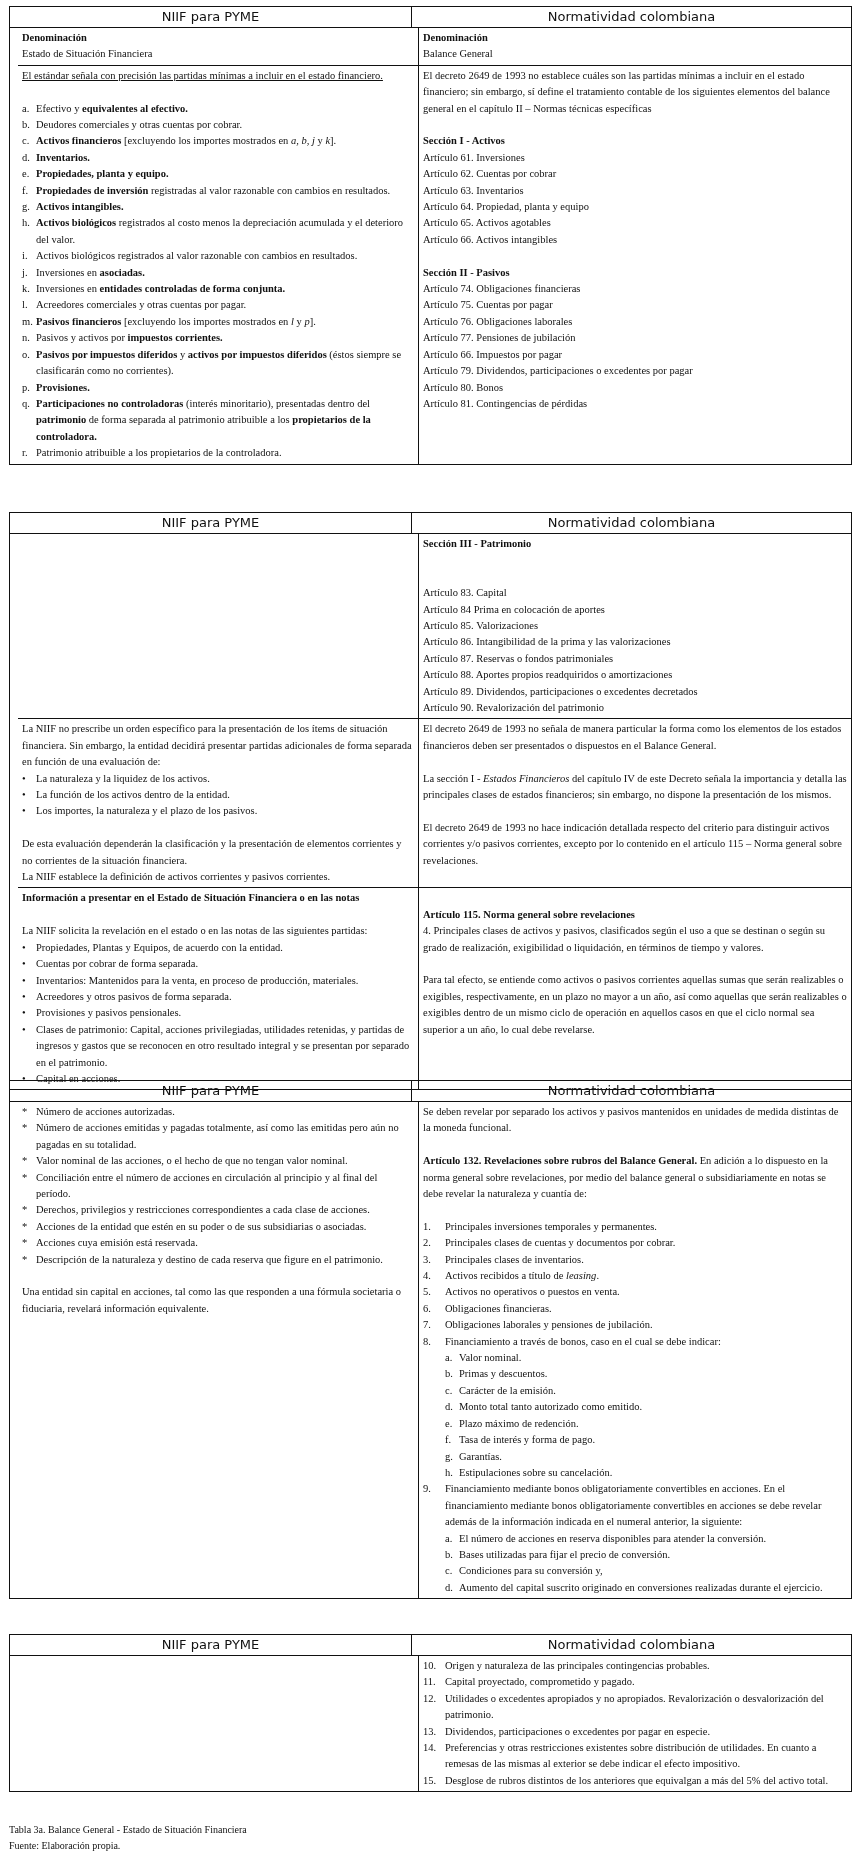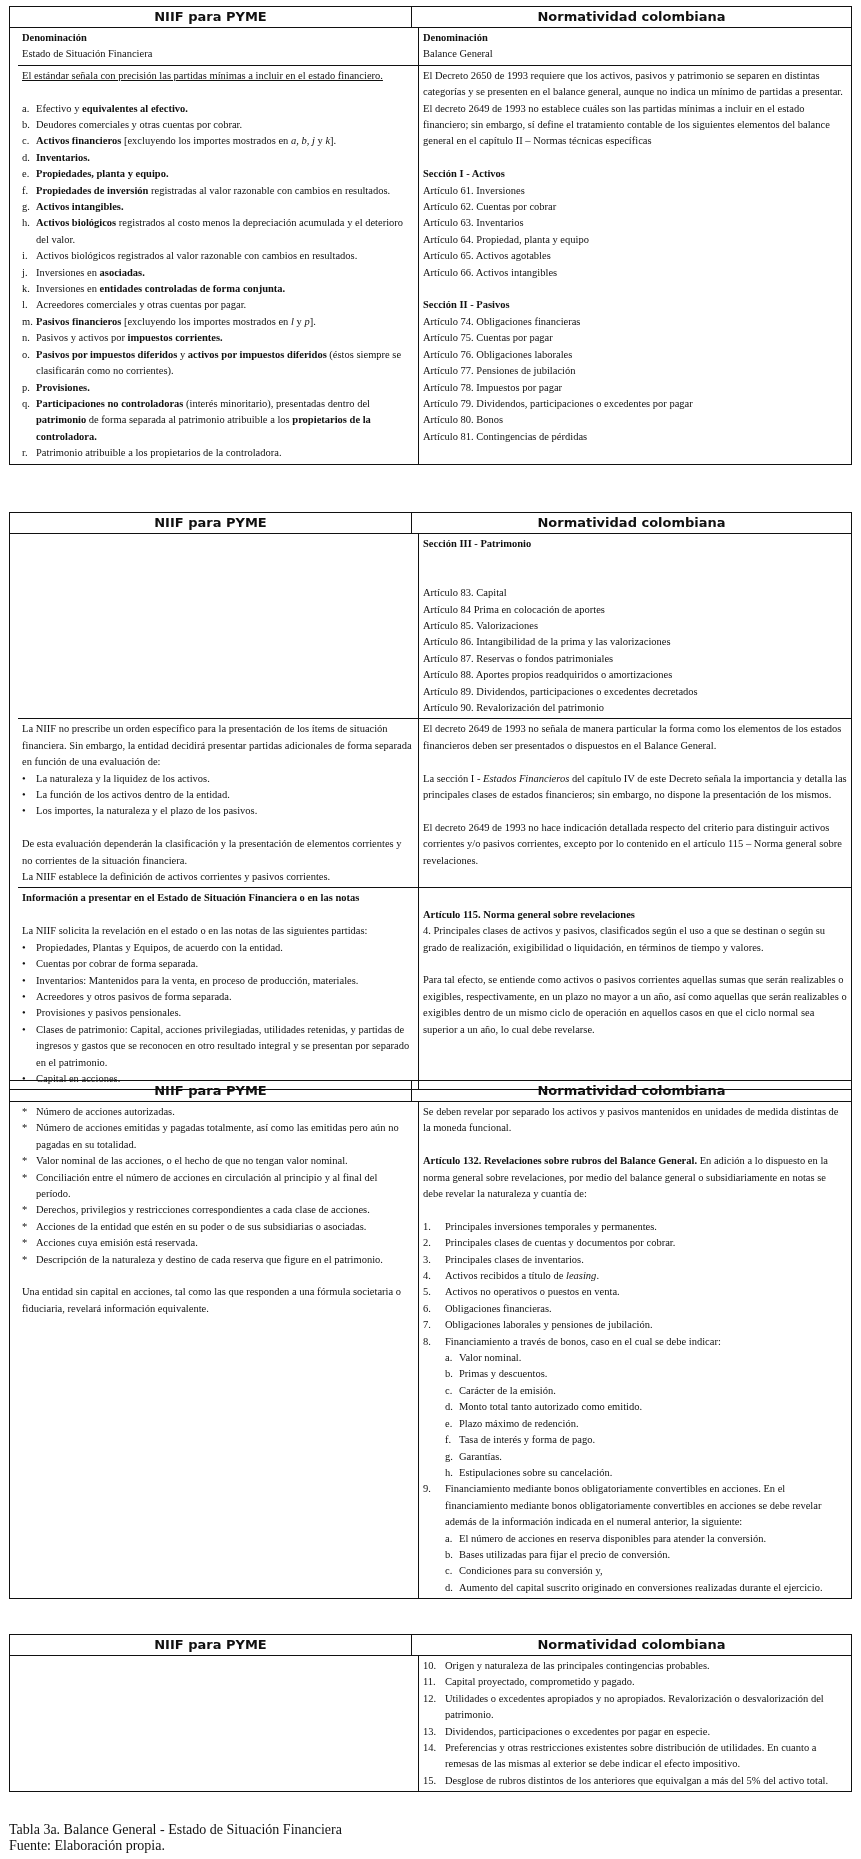--- a/index.html
+++ b/index.html
@@ -8,38 +8,38 @@
     font-family: "Liberation Serif", "DejaVu Serif", serif;
     color: #111; font-size: 10.5px;
   }
   .tbl {
     position: absolute; left: 9px; width: 843px;
     border: 1px solid #111; box-sizing: border-box;
   }
   .hdr { display: flex; height: 20px; border-bottom: 1px solid #111; }
   .hdr div {
     font-family: "DejaVu Sans", "Liberation Sans", sans-serif;
-    font-size: 13px; font-weight: 700; text-align: center; line-height: 20px;
+    font-size: 13px; font-weight: 400; text-align: center; line-height: 20px;
     color: #111;
   }
   .hdr .l { width: 401px; border-right: 1px solid #111; }
   .hdr .r { flex: 1; }
   .row { display: flex; border-bottom: 1px solid #111; margin-left: 8px; }
   .row:last-child { border-bottom: none; }
   .cell { box-sizing: border-box; padding: 2px 4px 2px 4px; line-height: 16.4px; }
   .cell.l { width: 401px; border-right: 1px solid #111; }
   .cell.r { flex: 1; }
   .b { font-weight: bold; }
   .gap { height: 16.4px; }
   .li { display: flex; }
   .li .m { width: 14px; flex: none; }
   .li .m.w { width: 22px; }
   .li .m.sub { margin-left: 22px; width: 14px; }
   .li .t { flex: 1; }
-  .caption { position: absolute; left: 9px; font-size: 14px; line-height: 16px; }
+  .caption { position: absolute; left: 9px; font-size: 10px; line-height: 16px; }
 </style>
 </head>
 <body>
 
 <div class="tbl" style="top:6px;">
   <div class="hdr">
     <div class="l">NIIF para PYME</div>
     <div class="r">Normatividad colombiana</div>
   </div>
   <div class="row">
@@ -125,40 +125,39 @@
             <span class="m">q.</span>
             <span class="t"><b>Participaciones no controladoras</b> (interés minoritario), presentadas dentro del <b>patrimonio</b> de forma separada al patrimonio atribuible a los <b>propietarios de la controladora.</b></span>
           </div>
           <div class="li">
             <span class="m">r.</span>
             <span class="t">Patrimonio atribuible a los propietarios de la controladora.</span>
           </div>
         </div>
     </div>
     <div class="cell r">
-      <div>El Decreto 2650 de 1993 requiere que los activos, pasivos y patrimonio se separen en distintas categorías y se presenten en el balance general, aunque no indica un mínimo de partidas a presentar.</div>
       <div>El decreto 2649 de 1993 no establece cuáles son las partidas mínimas a incluir en el estado financiero; sin embargo, sí define el tratamiento contable de los siguientes elementos del balance general en el capítulo II – Normas técnicas específicas</div>
       <div class="gap"></div>
       <div class="b">Sección I - Activos</div>
       <div id="t1-s1">
           <div>Artículo 61. Inversiones</div>
           <div>Artículo 62. Cuentas por cobrar</div>
           <div>Artículo 63. Inventarios</div>
           <div>Artículo 64. Propiedad, planta y equipo</div>
           <div>Artículo 65. Activos agotables</div>
           <div>Artículo 66. Activos intangibles</div>
         </div>
       <div class="gap"></div>
       <div class="b">Sección II - Pasivos</div>
       <div id="t1-s2">
           <div>Artículo 74. Obligaciones financieras</div>
           <div>Artículo 75. Cuentas por pagar</div>
           <div>Artículo 76. Obligaciones laborales</div>
           <div>Artículo 77. Pensiones de jubilación</div>
-          <div>Artículo 78. Impuestos por pagar</div>
+          <div>Artículo 66. Impuestos por pagar</div>
           <div>Artículo 79. Dividendos, participaciones o excedentes por pagar</div>
           <div>Artículo 80. Bonos</div>
           <div>Artículo 81. Contingencias de pérdidas</div>
         </div>
     </div>
   </div>
 </div>
 
 <div class="tbl" style="top:512px;">
   <div class="hdr">

